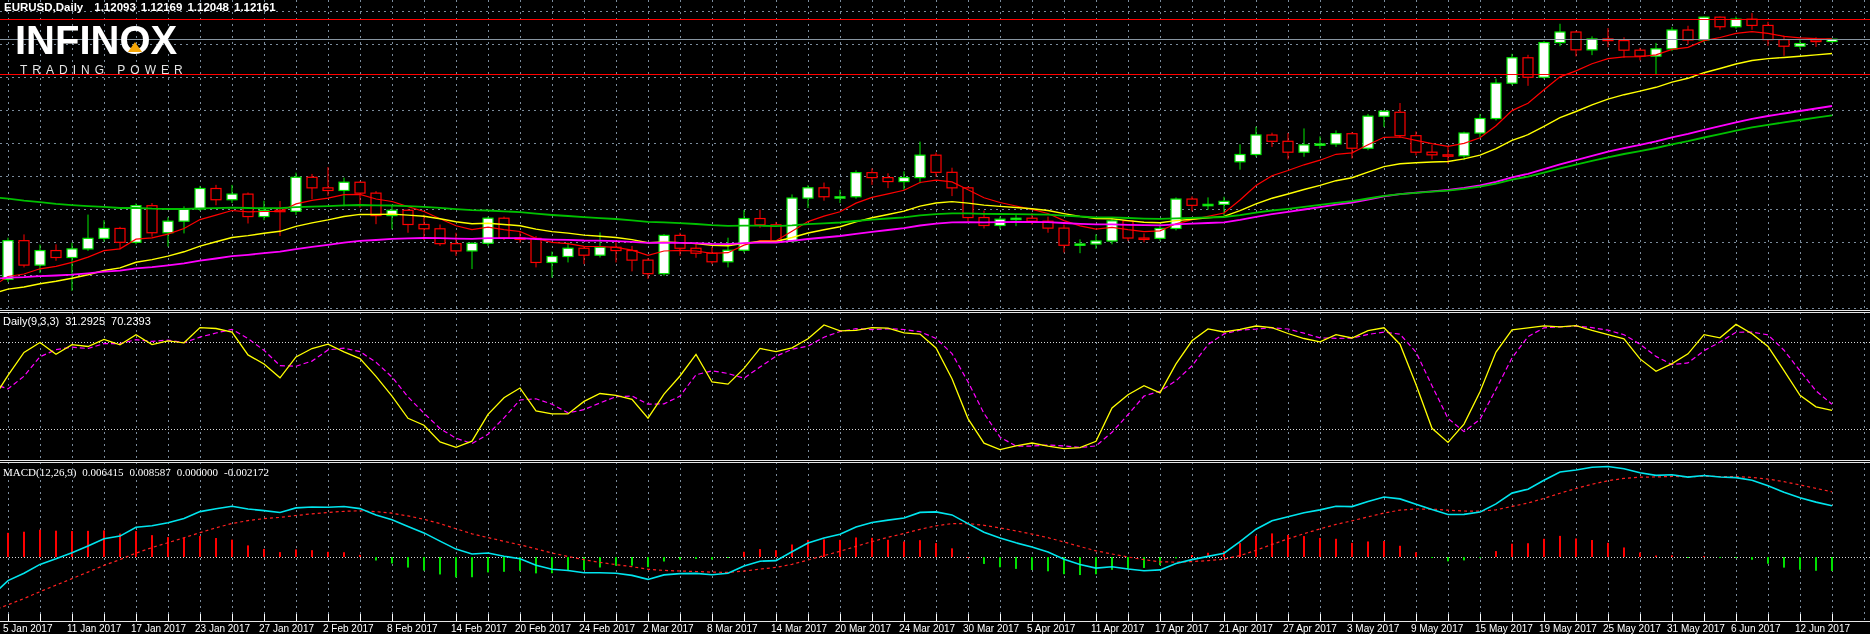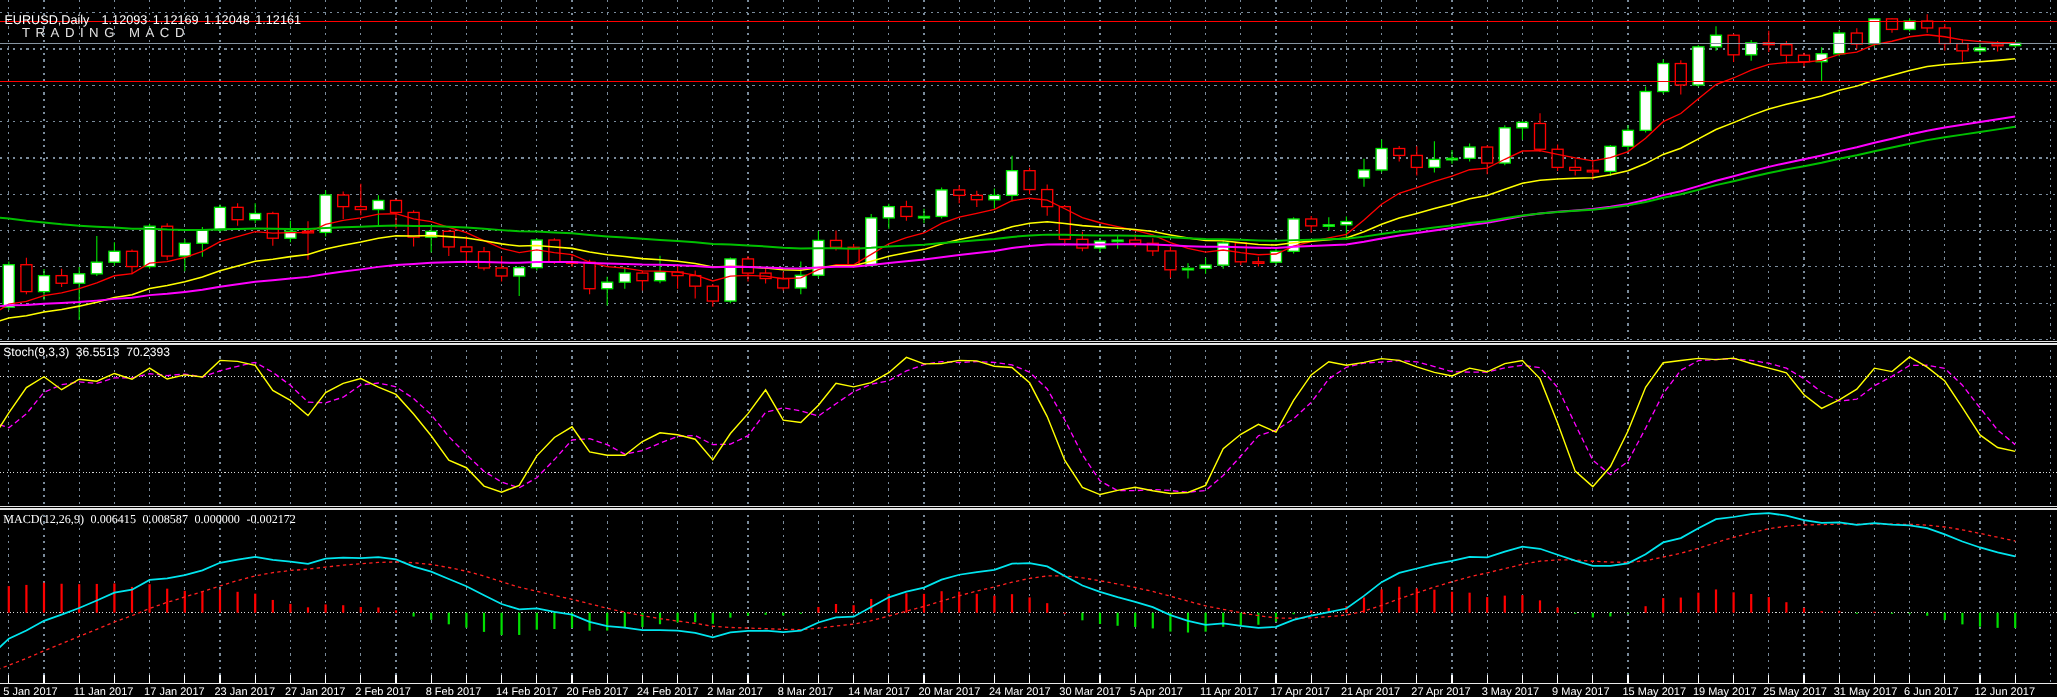--- a/index.html
+++ b/index.html
@@ -1,19 +1,19 @@
 <!DOCTYPE html>
 <html><head>
 <meta charset="utf-8">
 <style>
   html,body{margin:0;padding:0;background:#000;width:1870px;height:634px;overflow:hidden;
     font-family:"Liberation Sans",sans-serif;}
   .root{position:relative;width:1870px;height:634px;background:#000;}
   svg{position:absolute;left:0;top:0;}
-  .quote{position:absolute;left:4px;top:13px;color:#fff;font-size:11.5px;white-space:nowrap;z-index:5;}
+  .quote{position:absolute;left:4px;top:1px;color:#fff;font-size:11.5px;white-space:nowrap;z-index:5;font-weight:bold;}
   .quote .sym{margin-right:11px;}
   .quote span{margin-right:5px;}
   .logo{position:absolute;left:15px;top:20px;z-index:5;color:#fff;}
   .logo .word{font-size:40px;font-weight:bold;letter-spacing:0px;line-height:1;}
   .logo .o-wrap{position:relative;display:inline-block;}
   .logo .tri{position:absolute;left:50%;bottom:8px;transform:translateX(-50%);
     width:0;height:0;border-left:7px solid transparent;border-right:7px solid transparent;
     border-bottom:10px solid #F7A707;}
   .logo .tagline{font-size:12px;letter-spacing:5px;color:#E4E4E4;margin-top:3px;padding-left:5px;font-weight:400;}
   .ind-label{position:absolute;left:3px;color:#fff;font-size:11px;white-space:nowrap;z-index:5;}
@@ -566,24 +566,25 @@
       <text x="1667" y="632" fill="#FFFFFF" font-size="10px" font-family="&quot;Liberation Sans&quot;,sans-serif">31 May 2017</text>
       <text x="1731" y="632" fill="#FFFFFF" font-size="10px" font-family="&quot;Liberation Sans&quot;,sans-serif">6 Jun 2017</text>
       <text x="1795" y="632" fill="#FFFFFF" font-size="10px" font-family="&quot;Liberation Sans&quot;,sans-serif">12 Jun 2017</text>
     </svg>
 
   <div class="quote">
     <span class="sym">EURUSD,Daily</span><span>1.12093</span><span>1.12169</span><span>1.12048</span><span>1.12161</span>
   </div>
 
   <div class="logo">
-    <div class="tagline">TRADING MACD</div>
+    <div class="word"><span>INFIN</span><span class="o-wrap"><span>O</span><span class="tri" style="border-bottom-color: rgb(247, 167, 7);"></span></span><span>X</span></div>
+    <div class="tagline">TRADING POWER</div>
   </div>
 
   <div class="ind-label" id="stoch-label">
-    <span>Stoch(9,3,3)</span><span>36.5513</span><span>70.2393</span>
+    <span>Daily(9,3,3)</span><span>31.2925</span><span>70.2393</span>
   </div>
 
   <div class="ind-label" id="macd-label">
     <span>MACD(12,26,9)</span><span>0.006415</span><span>0.008587</span><span>0.000000</span><span>-0.002172</span>
   </div>
 
 </div>
 
 </body></html>

